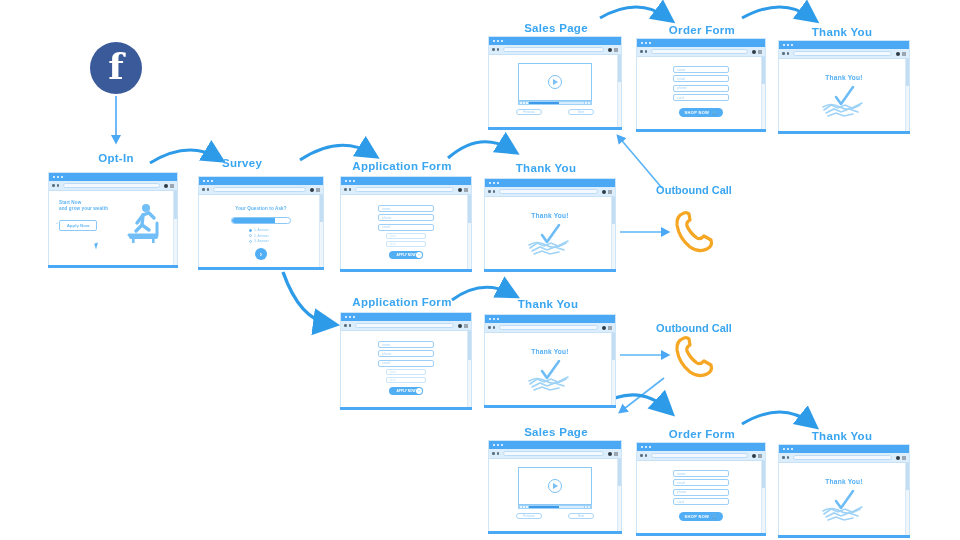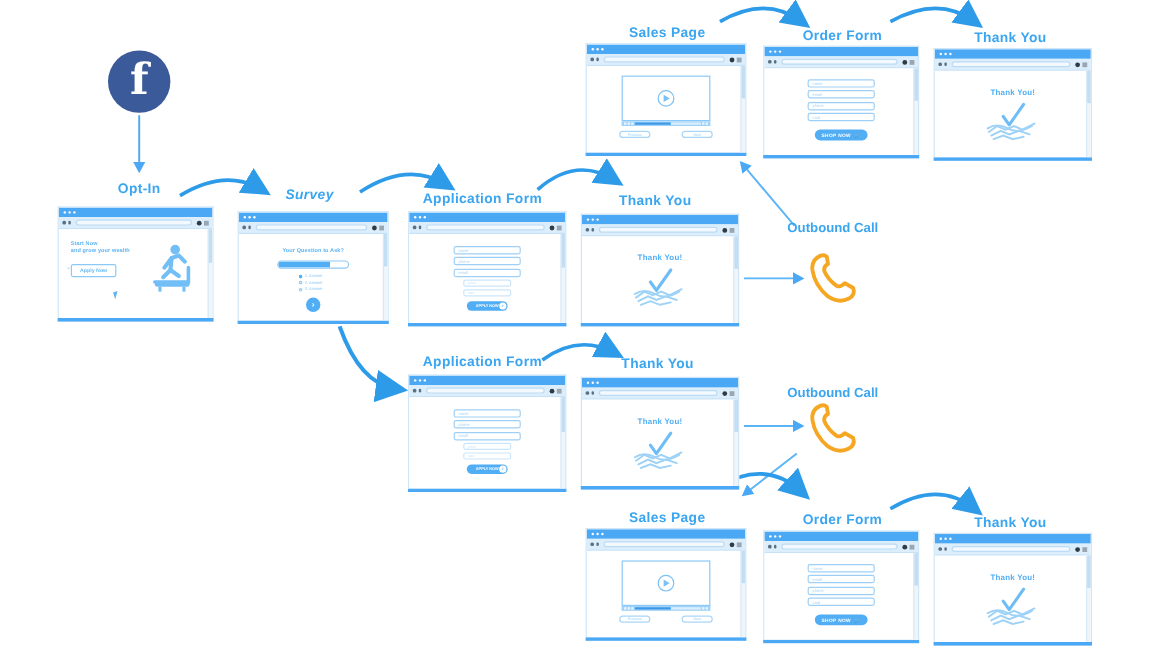--- a/index.html
+++ b/index.html
@@ -266,21 +266,21 @@
             <rect x="8" y="34" width="29" height="4" rx="2" fill="#72bef6"></rect>
             <rect x="11" y="38" width="2.6" height="4" fill="#72bef6"></rect>
             <rect x="31" y="38" width="2.6" height="4" fill="#72bef6"></rect>
           </svg>
         </div>
       </div>
     </div>
     <div class="br-base"></div>
   </div>
 
-  <div class="node-title" style="left:258px;top:157px;font-style:italic;">Survey</div>
+  <div class="node-title" style="left:242px;top:157px;">Survey</div>
   <div class="browser" style="left:198px;top:176px;width:126px;">
     <div class="br-frame">
       <div class="br-titlebar">
         <i class="br-dot"></i>
           <i class="br-dot"></i>
           <i class="br-dot"></i>
       </div>
       <div class="br-toolbar">
         <i class="br-nav"></i>
         <i class="br-nav"></i>

